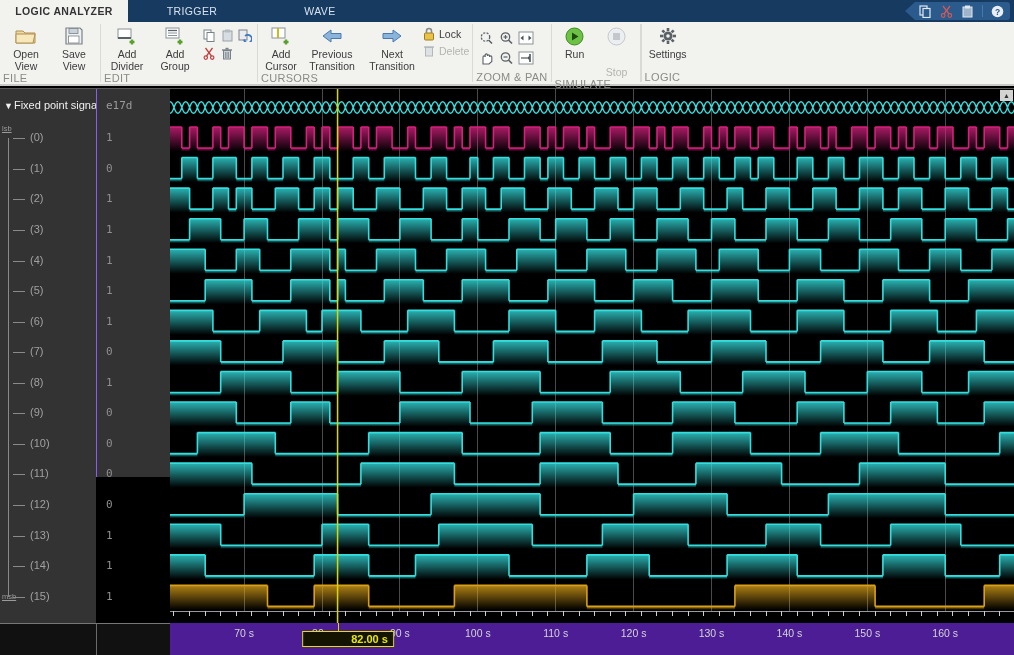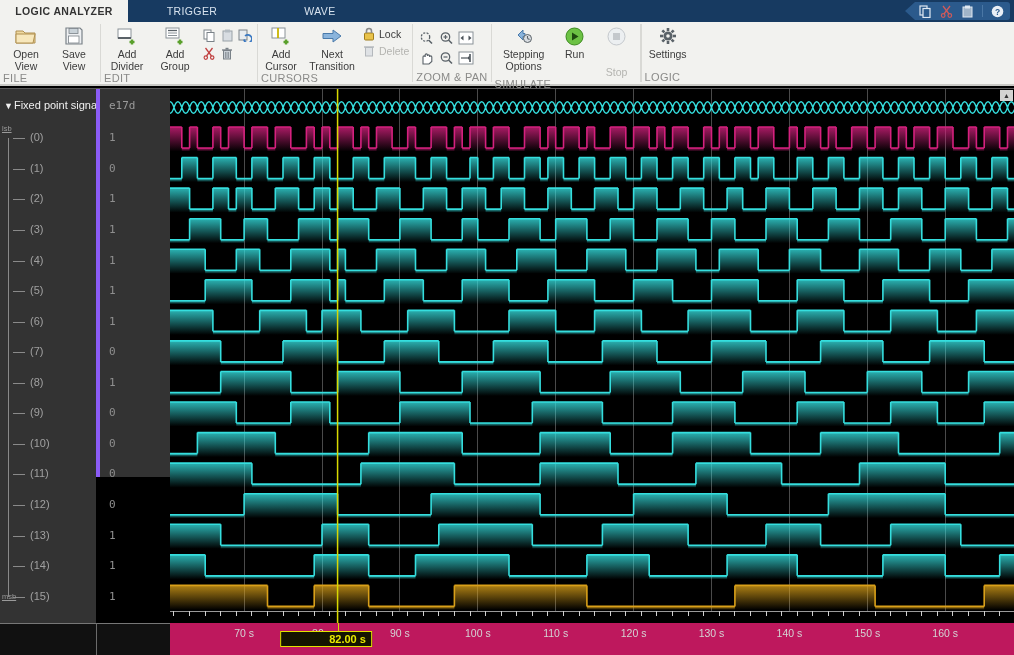--- a/index.html
+++ b/index.html
@@ -45,42 +45,42 @@
     margin-top:4px; }
   .zoomgrid .sicon { display:flex; align-items:center; justify-content:center; }
   .findbtn .bicon { position:relative; }
   .caret { font-size:7px; color:#3c3c3c; line-height:5px; }
 
   
   .workspace { position:absolute; left:0; top:88px; width:1014px; height:567px;
     background:#000; border-top:1px solid #5a5a5a; }
   .names { position:absolute; left:0; top:0; width:96px; height:534px; background:#333; }
   .vals  { position:absolute; left:96px; top:0; width:74px; height:388px; background:#333;
-    border-left:4px solid #8b5cf6; }
+    border-left:1px solid #8b5cf6; }
   .names-bottom { position:absolute; left:0; top:534px; width:96px; height:33px; background:#111;
     border-top:1px solid #777; }
   .vals-bottom { position:absolute; left:96px; top:534px; width:74px; height:33px; background:#111;
     border-top:1px solid #777; border-left:1px solid #6b6b6b; }
   .grouphdr { position:absolute; left:4px; top:10px; color:#f0f0f0; font-size:11px;
     white-space:nowrap; }
   .grouphdr .tri { font-size:9px; margin-right:1px; }
   .groupval { position:absolute; left:9px; top:10px; color:#9a9a9a; font-size:11px;
     font-family:"DejaVu Sans Mono", monospace; }
   .bitrow-label { position:absolute; left:30px; color:#a0a0a0; font-size:11px; }
   .bitrow-dash { position:absolute; left:13px; width:12px; height:1px; background:#8a8a8a; }
   .bitrow-val { position:absolute; left:9px; color:#8f8f8f; font-size:11px;
     font-family:"DejaVu Sans Mono", monospace; }
   .bracket { position:absolute; left:8px; width:1px; background:#8a8a8a; }
   .endmark { position:absolute; left:2px; font-size:7.5px; color:#9a9a9a;
     text-decoration:underline; }
 
   .wavearea { position:absolute; left:170px; top:0; width:844px; height:534px;
     background:#000; overflow:hidden; }
   .axisbar { position:absolute; left:170px; top:534px; width:844px; height:33px;
-    background:#be185d; }
+    background:#4c1d95; }
   .ticklabel { position:absolute; top:4px; width:44px; margin-left:-22px; text-align:center;
     color:#d4d4d4; font-size:10.5px; }
   .cursorline-ext { position:absolute; width:1px; background:#d9d900; }
   .cursorflag { position:absolute; top:8px; transform:translateX(-50%);
     background:#141400; border:1px solid #e3e300; color:#e8e800; font-size:11px;
     font-weight:bold; padding:1px 5px; white-space:nowrap; }
   .collapse-btn { position:absolute; right:1px; top:1px; width:13px; height:11px;
     background:#d4d4d2; display:flex; align-items:center; justify-content:center;
     font-size:7px; color:#333; }
 </style>
@@ -231,20 +231,28 @@
                   <line x1="15" y1="12.5" x2="15" y2="17.5"></line>
                   <line x1="12.5" y1="15" x2="17.5" y2="15"></line>
                 </g>
           </svg>
             </div>
           <div class="blabel">Add Cursor</div>
         </div>
         <div class="bigbtn wide">
           <div class="bicon">
               <svg width="20" height="14" viewBox="0 0 20 14">
+            <path d="M19 4.5 v5 h-10 v3.5 l-8 -6 l8 -6 v3.5 z" fill="#8ab4dc" stroke="#4a7aaa" stroke-width="1"></path>
+          </svg>
+            </div>
+          <div class="blabel">Previous Transition</div>
+        </div>
+        <div class="bigbtn wide">
+          <div class="bicon">
+              <svg width="20" height="14" viewBox="0 0 20 14">
             <path d="M1 4.5 v5 h10 v3.5 l8 -6 l-8 -6 v3.5 z" fill="#8ab4dc" stroke="#4a7aaa" stroke-width="1"></path>
           </svg>
             </div>
           <div class="blabel">Next Transition</div>
         </div>
         <div class="sidecol">
           <div class="sidebtn">
             <svg width="12" height="14" viewBox="0 0 12 14">
               <rect x="1.5" y="6" width="9" height="7" rx="1" fill="#e8c24a" stroke="#a07c1a" stroke-width="1"></rect>
               <path d="M3.5 6 v-2 a2.5 2.5 0 0 1 5 0 v2" fill="none" stroke="#8a8a8a" stroke-width="1.6"></path>
@@ -311,31 +319,20 @@
             </svg>
             </span>
         </div>
       </div>
       <div class="rcaption">ZOOM &amp; PAN</div>
     </div>
     <div class="rsep"></div>
 
     <div class="rsection">
       <div class="rbody">
-        <div class="bigbtn wide">
-          <div class="bicon">
-              <svg width="18" height="16" viewBox="0 0 18 16">
-            <path d="M8 2 l-5 5 5 5 v-3.5 h2 v-3 h-2 z" fill="#8ab4dc" stroke="#4a7aaa" stroke-width="1"></path>
-            <circle cx="12.5" cy="10.5" r="4" fill="#d8dde2" stroke="#5a6268" stroke-width="1"></circle>
-            <line x1="12.5" y1="10.5" x2="12.5" y2="8" stroke="#5a6268" stroke-width="1.1"></line>
-            <line x1="12.5" y1="10.5" x2="14.5" y2="11.5" stroke="#5a6268" stroke-width="1.1"></line>
-          </svg>
-            </div>
-          <div class="blabel">Stepping Options</div>
-        </div>
         <div class="bigbtn narrow">
           <div class="bicon">
               <svg width="19" height="19" viewBox="0 0 19 19">
             <circle cx="9.5" cy="9.5" r="8.5" fill="#6cc244" stroke="#3c8a1e" stroke-width="1"></circle>
             <path d="M7 5.5 l6.5 4 -6.5 4 z" fill="#1e4a10"></path>
           </svg>
             </div>
           <div class="blabel">Run</div>
         </div>
         <div class="bigbtn narrow disabled">
@@ -944,21 +941,21 @@
           <div class="ticklabel" style="left: 152px;">80 s</div>
           <div class="ticklabel" style="left: 229.9px;">90 s</div>
           <div class="ticklabel" style="left: 307.8px;">100 s</div>
           <div class="ticklabel" style="left: 385.7px;">110 s</div>
           <div class="ticklabel" style="left: 463.6px;">120 s</div>
           <div class="ticklabel" style="left: 541.5px;">130 s</div>
           <div class="ticklabel" style="left: 619.4px;">140 s</div>
           <div class="ticklabel" style="left: 697.3px;">150 s</div>
           <div class="ticklabel" style="left: 775.2px;">160 s</div>
         </div>
-      <div class="cursorflag" id="cursor-flag" style="left: 156px; padding-left: 48px;">82.00 s</div>
+      <div class="cursorflag" id="cursor-flag" style="left: 178px; padding-left: 48px;">82.00 s</div>
     <div class="cursorline-ext" style="left: 167.58px; top: 0px; height: 9px; background: rgb(217, 217, 0);"></div>
       </div>
 
     <div class="names-bottom">
       
     </div>
     <div class="vals-bottom">
       
     </div>
   </div>

